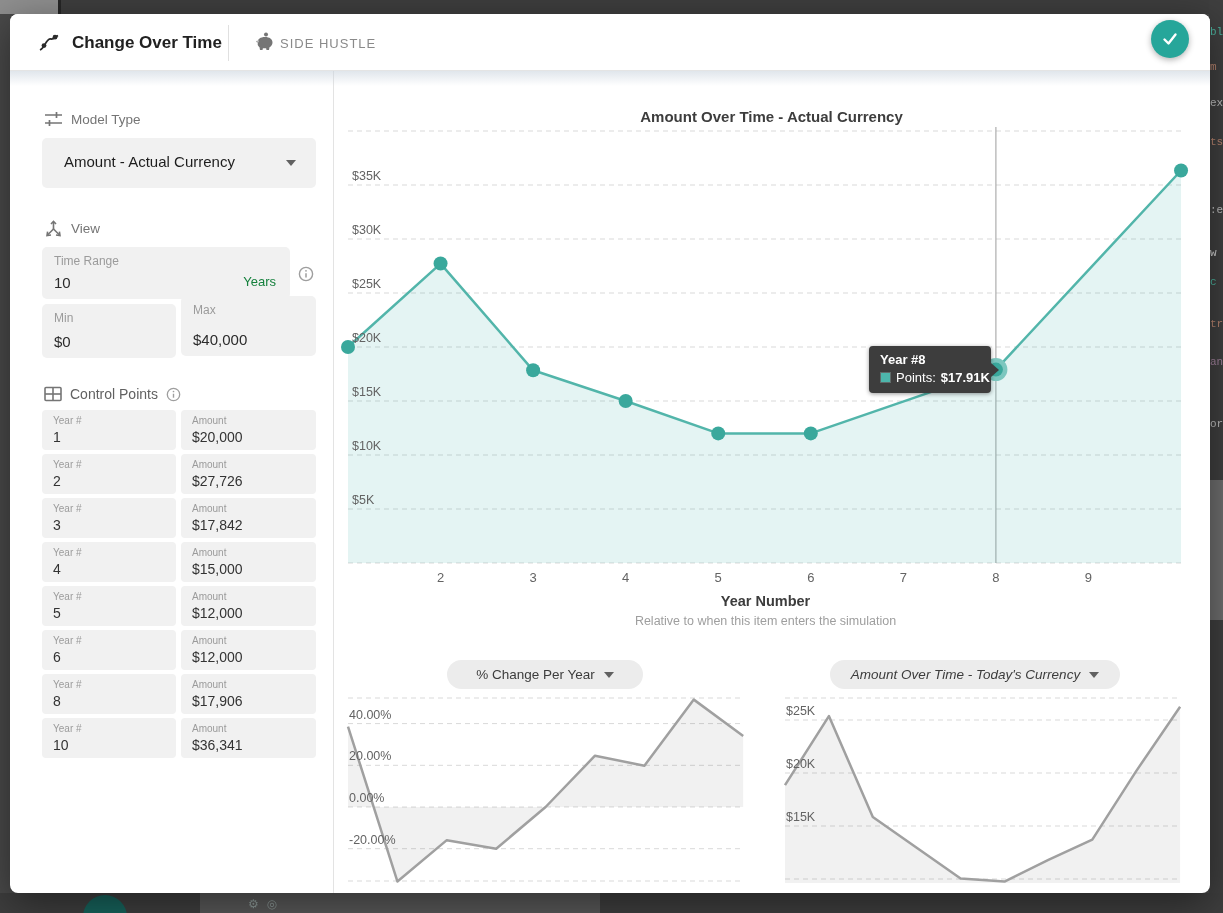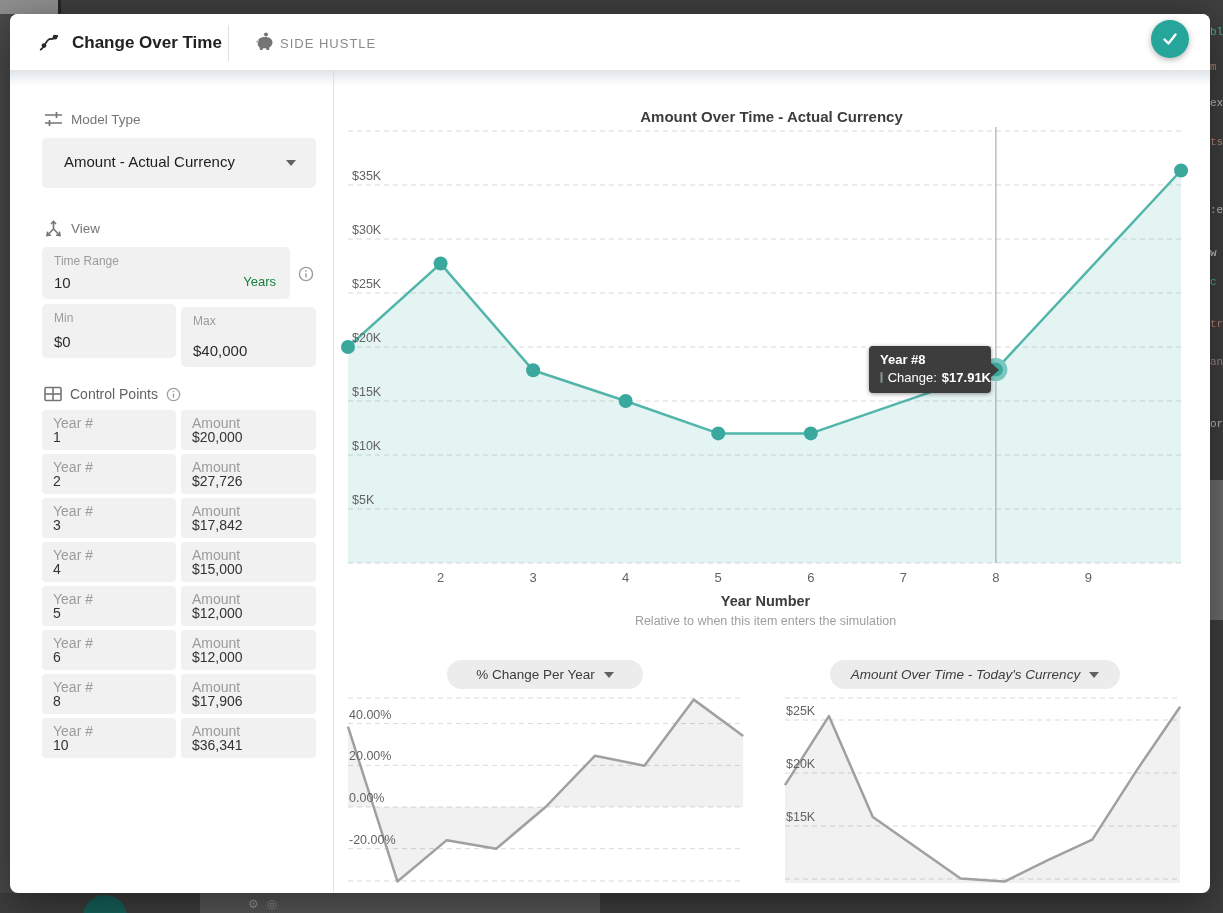--- a/index.html
+++ b/index.html
@@ -45,21 +45,21 @@
   .dropdown { position:absolute; left:32px; top:124px; width:274px; height:50px; background:#f1f1f1;
               border-radius:5px; cursor:pointer; }
   .dropdown .dvalue { position:absolute; left:22px; top:15px; font-size:15px; font-weight:normal; color:#1d1d1d; }
   .caret { width:0; height:0; border-left:5px solid transparent; border-right:5px solid transparent;
            border-top:6px solid #616161; }
   .dropdown .caret { position:absolute; right:20px; top:22px; }
   .info-btn { position:absolute; background:none; border:none; padding:0; cursor:pointer; line-height:0; }
   #cp-rows { position:absolute; left:32px; top:396px; width:274px; }
   .cp-row { position:relative; height:40px; margin-bottom:4px; }
   .cp-box { position:absolute; top:0; height:40px; background:#f1f1f1; border-radius:4px; }
-  .cp-box .flabel { position:absolute; left:11px; top:5px; font-size:14px; color:#9b9b9b; }
+  .cp-box .flabel { position:absolute; left:11px; top:5px; font-size:10px; color:#9b9b9b; }
   .cp-box .fvalue { position:absolute; left:11px; bottom:5px; font-size:14px; color:#333; }
   .cp-year { left:0; width:134px; }
   .cp-amount { left:139px; width:135px; }
 
   
   .main-chart-title { position:absolute; left:323px; top:94px; width:877px; text-align:center;
                       font-size:15px; font-weight:bold; color:#3d3d3d; }
   #main-svg { position:absolute; left:325px; top:100px; }
   #mini1-svg { position:absolute; left:325px; top:676px; }
   #mini2-svg { position:absolute; left:762px; top:676px; }
@@ -175,21 +175,21 @@
       <circle cx="8" cy="8" r="6.6" fill="none" stroke="#9e9e9e" stroke-width="1.4"></circle>
       <circle cx="8" cy="4.8" r="0.9" fill="#9e9e9e"></circle>
       <line x1="8" y1="7.2" x2="8" y2="11.4" stroke="#9e9e9e" stroke-width="1.5"></line>
     </svg>
   </button>
 
   <div class="field" style="left:32px; top:290px; width:134px; height:54px;">
     <span class="flabel" style="font-size:12px;">Min</span>
     <span class="fvalue" style="font-size:15px;">$0</span>
   </div>
-  <div class="field" style="left:171px; top:293px; width:135px; height:60px;padding-left:42px;">
+  <div class="field" style="left:171px; top:282px; width:135px; height:60px;padding-left:42px;">
     <span class="flabel" style="font-size:12px;">Max</span>
     <span class="fvalue" style="font-size:15px;">$40,000</span>
   </div>
 
   <div class="section-hdr" style="left:34px; top:372px; font-size:14px; color:#616161;">
     <svg width="18" height="16" viewBox="0 0 18 16">
       <g stroke="#757575" stroke-width="1.6" fill="none">
         <rect x="1" y="1.5" width="16" height="13" rx="1"></rect>
         <line x1="1" y1="8" x2="17" y2="8"></line>
           <line x1="9" y1="1.5" x2="9" y2="14.5"></line>
@@ -327,21 +327,21 @@
       <text x="660.9200000000001" y="468" font-size="13" fill="#636363" text-anchor="middle">8</text>
       <text x="753.48" y="468" font-size="13" fill="#636363" text-anchor="middle">9</text>
       <text x="430.5" y="492" font-size="14.5" font-weight="bold" fill="#3c3c3c" text-anchor="middle">Year Number</text>
       <text x="430.5" y="511" font-size="12.5" fill="#9e9e9e" text-anchor="middle">Relative to when this item enters the simulation</text>
     </svg>
 
   <div class="tooltip">
     <div class="tt-title">Year #8</div>
     <div class="tt-row">
       <span class="tt-swatch"></span>
-      <span>Change:</span>
+      <span>Points:</span>
       <span class="tt-val">$17.91K</span>
     </div>
   </div>
 
   <button class="pill" id="pill1">
     <span>% Change Per Year</span>
     <span class="caret"></span>
   </button>
   <button class="pill" id="pill2">
     <span>Amount Over Time - Today's Currency</span>

